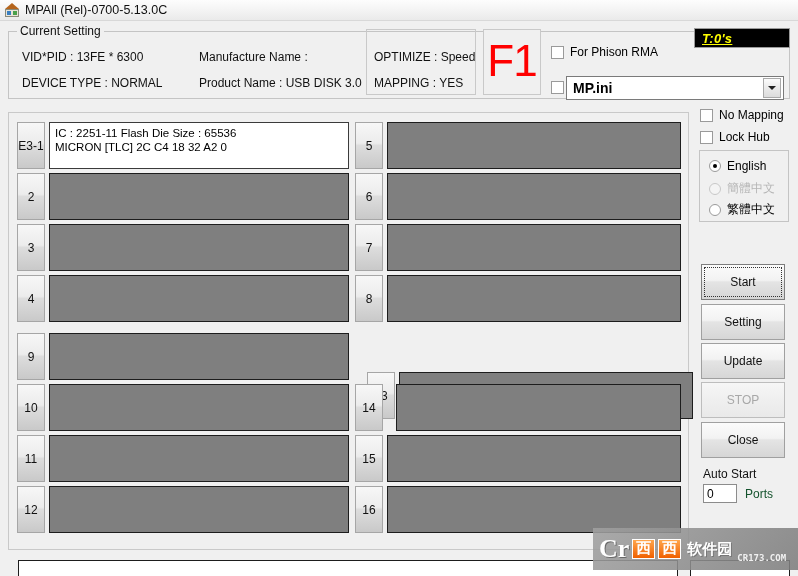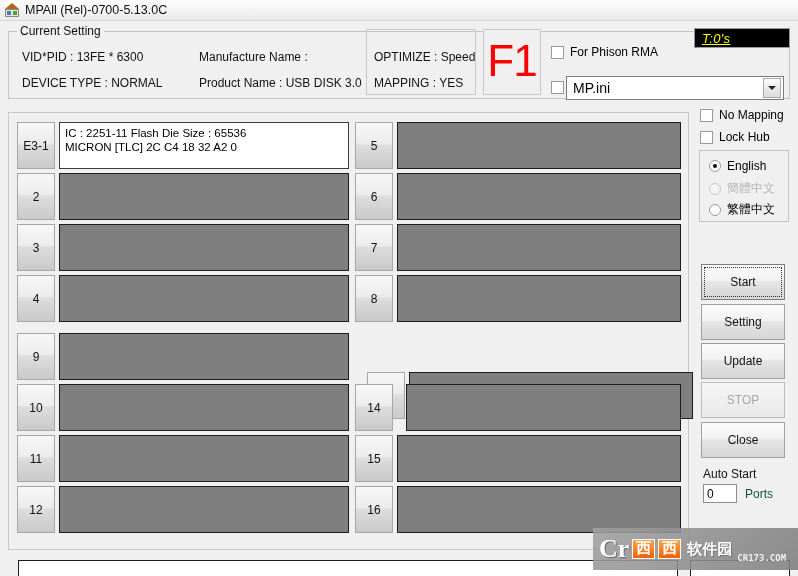--- a/index.html
+++ b/index.html
@@ -115,21 +115,21 @@
   #t-indicator {
     position: absolute;
     left: 694px; top: 28px;
     width: 96px; height: 20px;
     background: #000000;
     border: 1px solid #9a9a9a;
     display: flex; align-items: center;
   }
   #t-indicator .t-text {
     color: #ffff00;
-    font-weight: normal;
+    font-weight: bold;
     font-style: italic;
     text-decoration: underline;
     font-size: 13px;
     padding-left: 7px;
     letter-spacing: 0.3px;
   }
 
   
   .cbox {
     display: inline-block;
@@ -159,21 +159,21 @@
     left: 566px; top: 76px;
     width: 218px; height: 24px;
     background: #ffffff;
     border: 1px solid #7a7a7a;
     display: flex; align-items: center;
   }
   #mpini-combo .combo-value {
     flex: 1;
     padding-left: 6px;
     font-size: 14px;
-    font-weight: normal;
+    font-weight: bold;
     color: #000;
     overflow: hidden;
     white-space: nowrap;
   }
   #mpini-combo .combo-arrow {
     width: 18px; height: 20px;
     margin-right: 2px;
     background: linear-gradient(#fcfcfc, #eaeaea 50%, #dcdcdc);
     border: 1px solid #a9a9a9;
     display: flex; align-items: center; justify-content: center;
@@ -272,21 +272,21 @@
     background: #f0f0f0;
     border: 1px solid #c9c9c9;
   }
   .drive-col { position: absolute; top: 0; }
   .drive-row {
     position: absolute;
     display: flex;
     align-items: stretch;
   }
   .drive-btn {
-    width: 38px;
+    width: 28px;
     background: linear-gradient(#f7f7f7, #ececec 45%, #dddddd 50%, #c9c9c9);
     border: 1px solid #a6a6a6;
     display: flex; align-items: center; justify-content: center;
     font-size: 12px; color: #111;
     flex: none;
     margin-right: 4px;
   }
   .drive-content {
     flex: 1;
     background: #7f7f7f;

